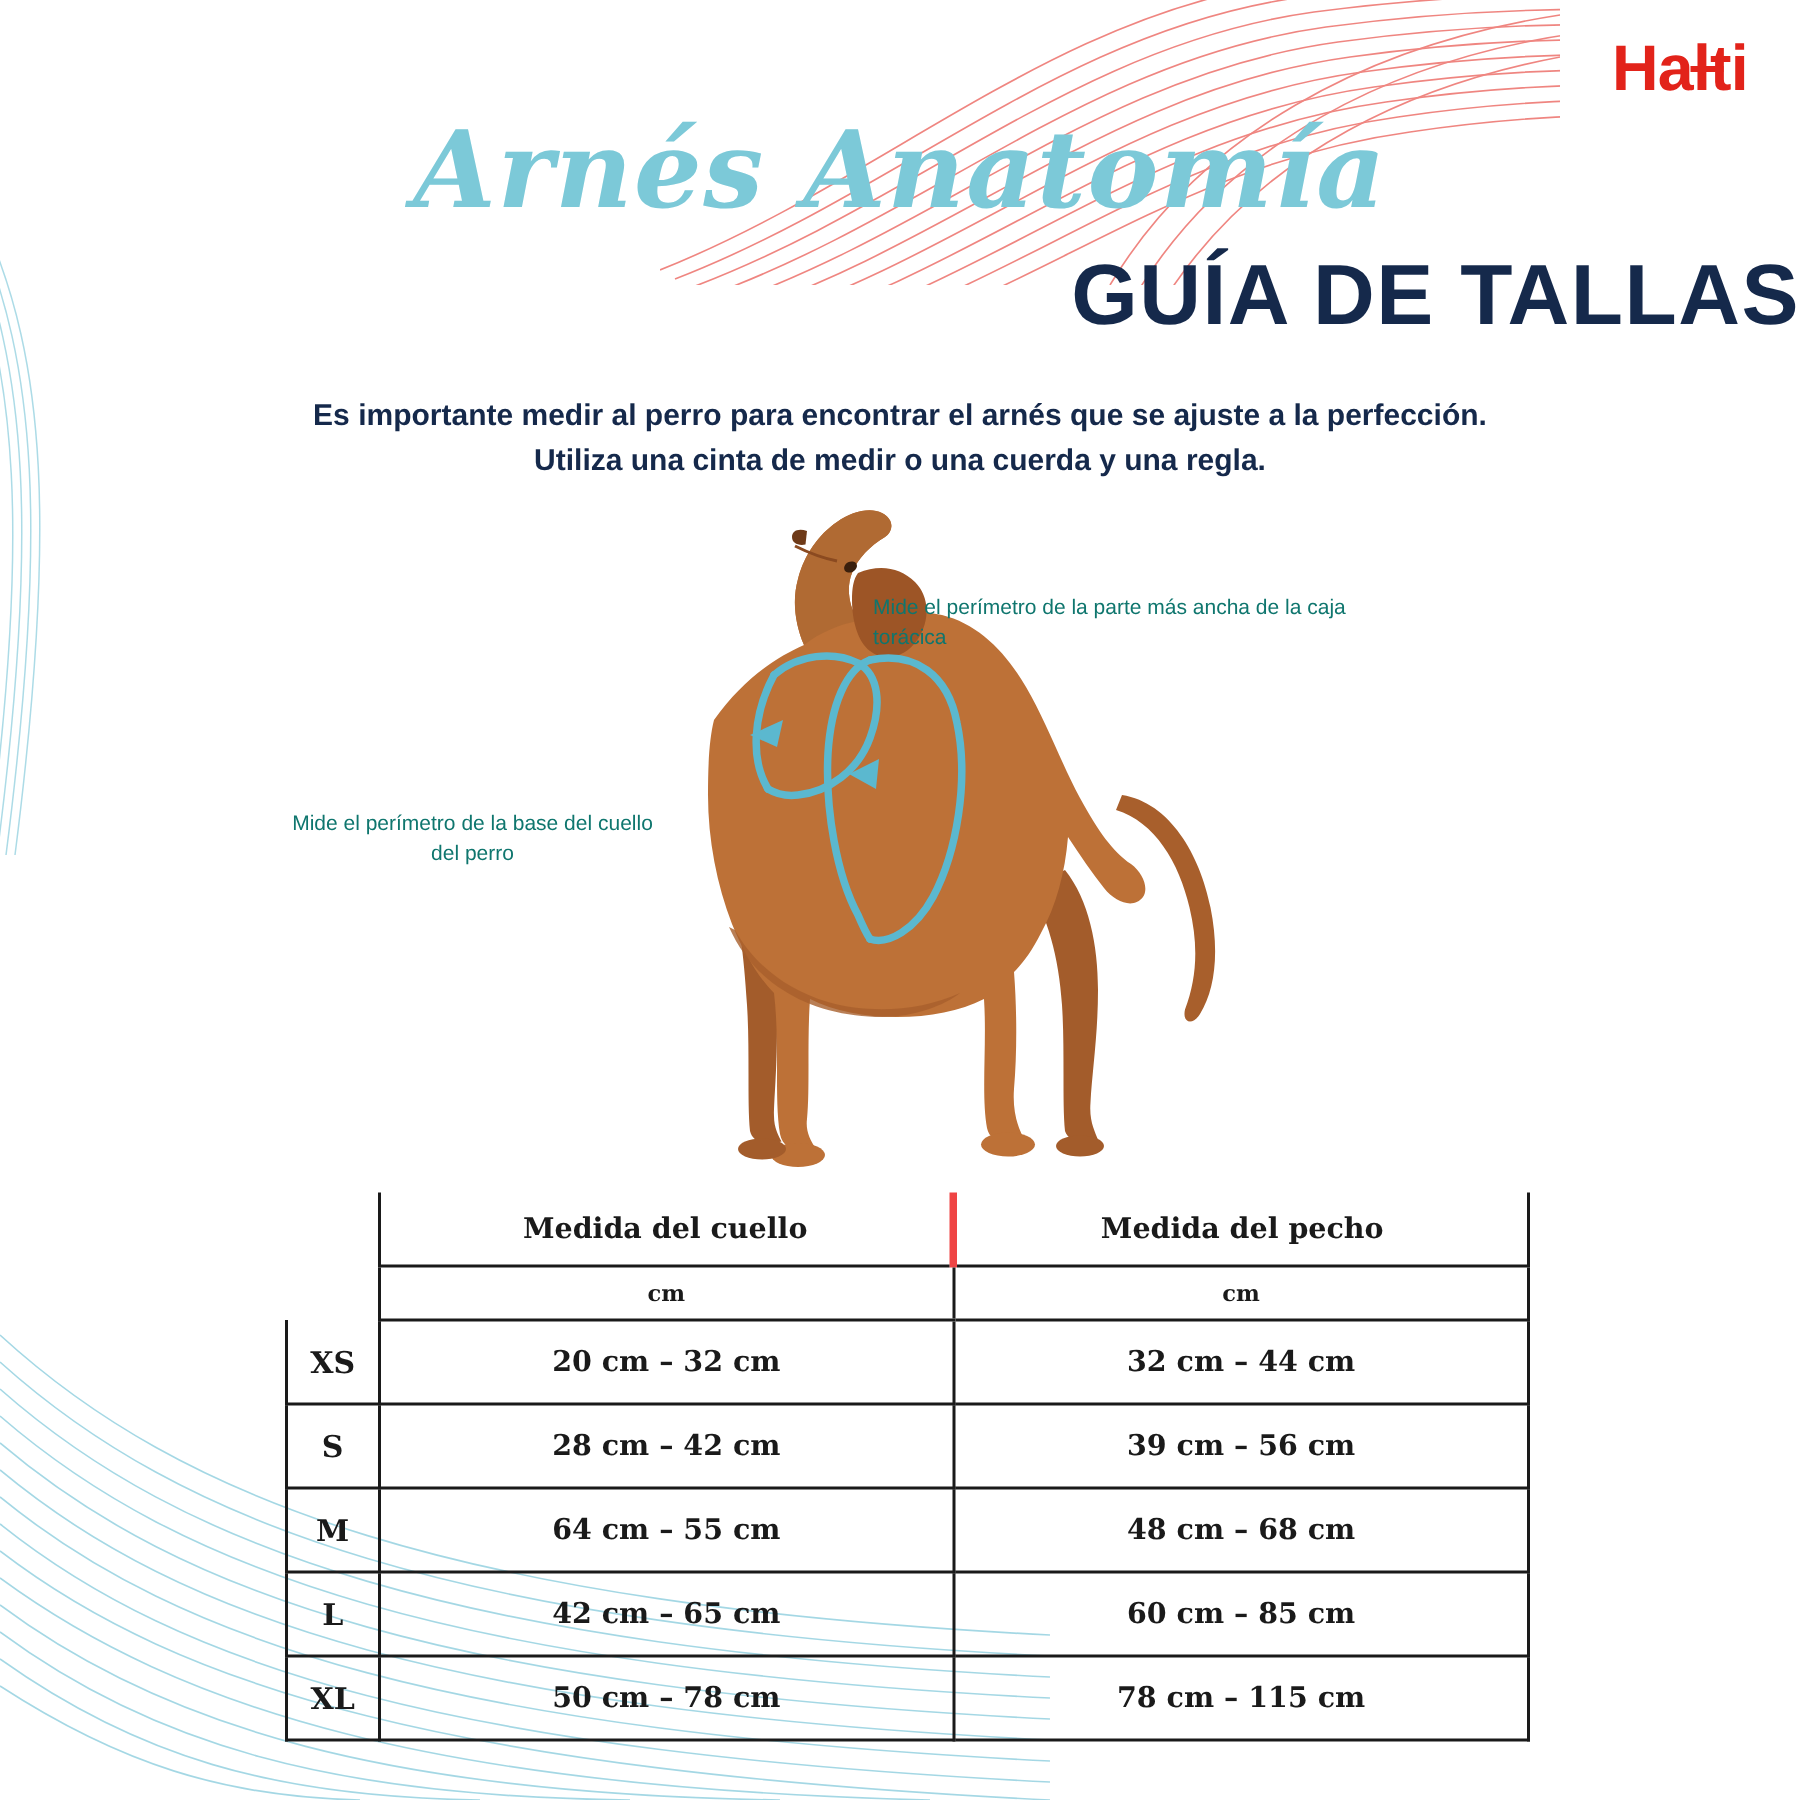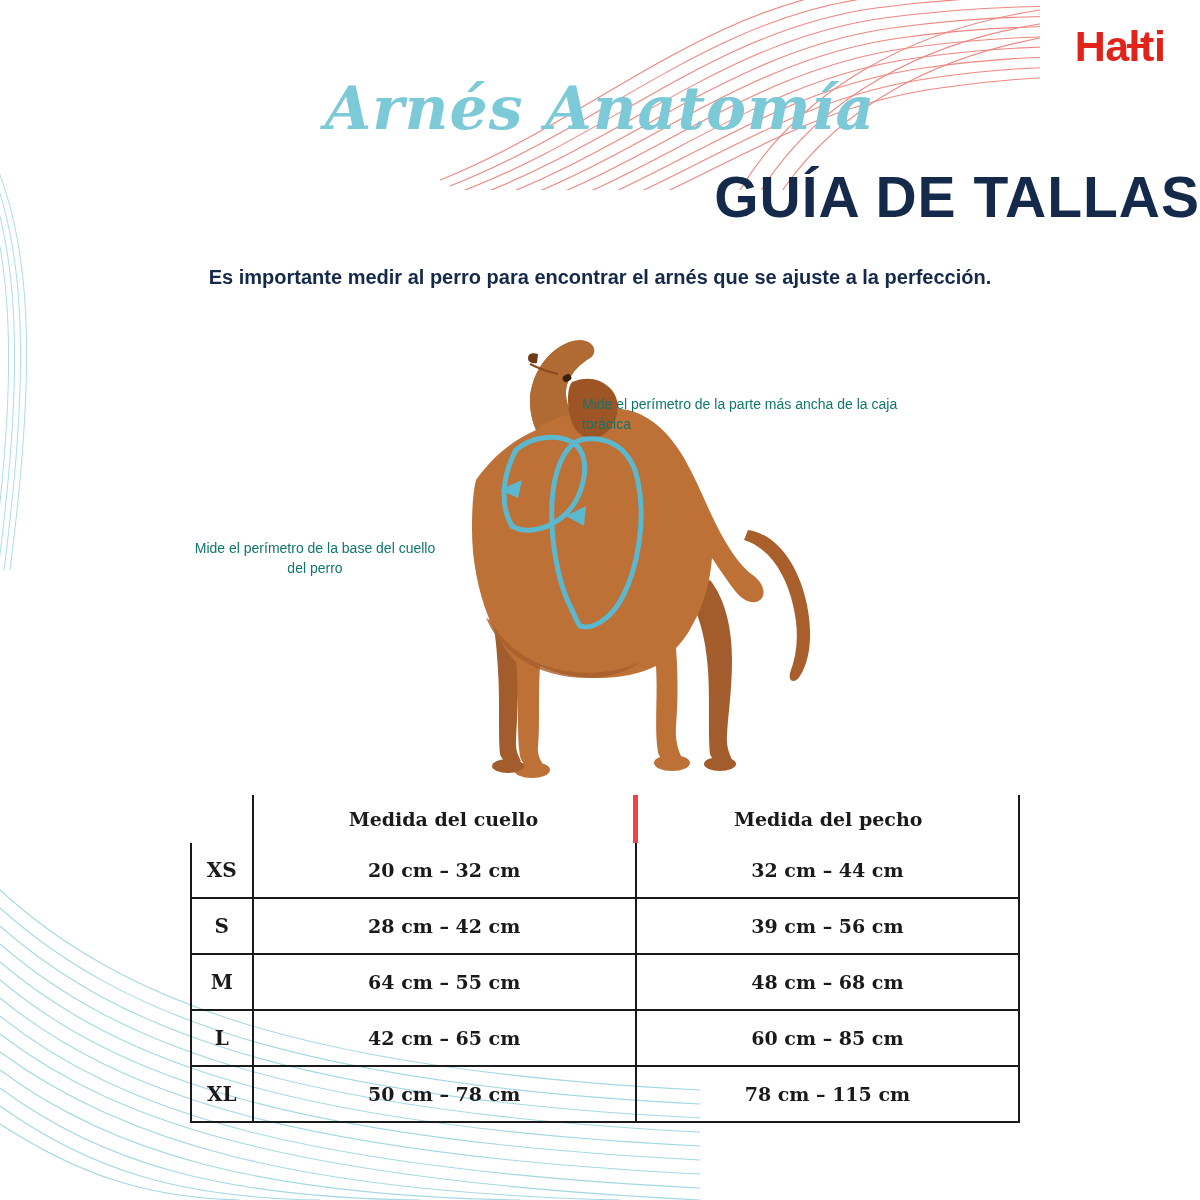--- a/index.html
+++ b/index.html
@@ -78,21 +78,21 @@
   
   #title-script {
     position: absolute;
     top: 78px;
     left: 0;
     width: 1200px;
     text-align: center;
     font-family: "DejaVu Serif", serif;
     font-style: italic;
     font-weight: bold;
-    font-size: 60px;
+    font-size: 71px;
     color: #7cc9d8;
     letter-spacing: 1px;
     line-height: 1;
   }
   #title-main {
     position: absolute;
     top: 168px;
     left: 0;
     width: 1200px;
     text-align: right;
@@ -283,20 +283,21 @@
     <div id="logo-text">
       <span>Halti</span>
       <span class="strike"></span>
     </div>
   </div>
 
   <div id="title-script">Arnés Anatomía</div>
   <div id="title-main">GUÍA DE TALLAS</div>
   <div id="intro">
     <span>Es importante medir al perro para encontrar el arnés que se ajuste a la perfección.</span>
+    <span class="l2">Utiliza una cinta de medir o una cuerda y una regla.</span>
   </div>
 
   <div id="illustration">
 
     <svg id="dog-svg" width="620" height="460" viewBox="0 0 620 460">
       <g>
 
         <path d="M468 200 C 500 205, 520 240, 527 275 C 533 305, 530 330, 520 346 C 515 354, 508 352, 510 343 C 518 322, 519 300, 513 275 C 506 245, 490 218, 464 210 Z" fill="#a85f2c"></path>
 
         <path d="M430 250 C 446 270, 452 300, 452 330 C 452 360, 448 385, 447 405 C 446 418, 450 424, 452 430 C 442 433, 432 431, 430 424 C 428 404, 430 370, 428 340 C 426 308, 418 280, 406 262 Z" fill="#a35c2b"></path>
@@ -372,20 +373,25 @@
   </div>
 
   <div id="table-wrap">
     <table>
       <thead>
         <tr class="hdr-row">
           <th class="corner"></th>
           <th class="grp">Medida del cuello</th>
           <th class="grp-last">Medida del pecho</th>
         </tr>
+        <tr class="unit-row">
+          <th class="corner"></th>
+          <th class="u1">cm</th>
+          <th class="u2">cm</th>
+        </tr>
       </thead>
       <tbody>
         <tr>
           <td class="size">XS</td>
           <td class="val">20 cm – 32 cm</td>
           <td class="val">32 cm – 44 cm</td>
         </tr>
         <tr>
           <td class="size">S</td>
           <td class="val">28 cm – 42 cm</td>

